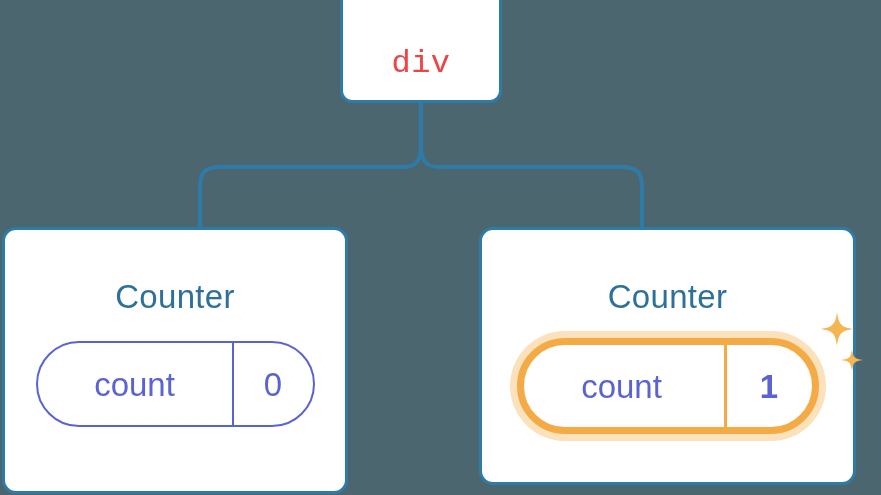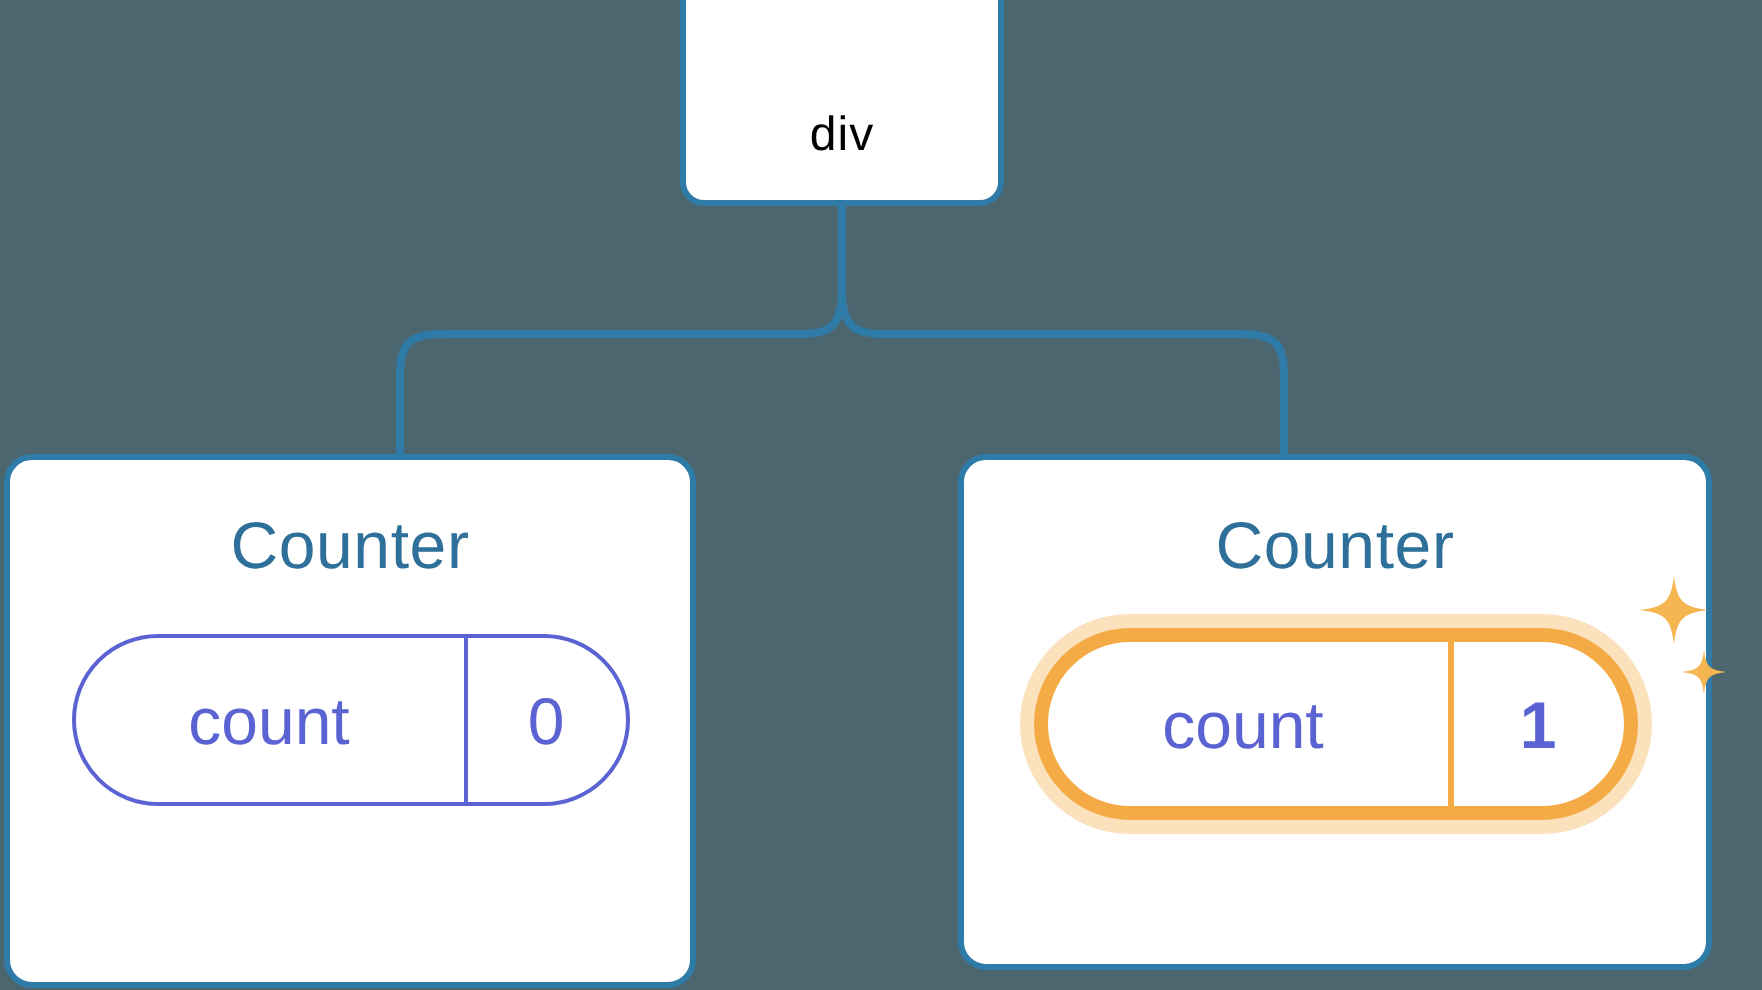--- a/index.html
+++ b/index.html
@@ -43,24 +43,25 @@
     top: -18px;
     width: 162px;
     height: 121px;
     border-radius: 12px;
     display: flex;
     align-items: flex-end;
     justify-content: center;
     padding-bottom: 20px;
   }
   .div-label {
-    color: #000000;
-    font-size: 24px;
+    color: #ef4444;
+    font-size: 32px;
     line-height: 1;
     letter-spacing: 0.5px;
+    font-family: Liberation Mono, monospace;
   }
 
   
   .card {
     display: flex;
     flex-direction: column;
     align-items: center;
     justify-content: flex-start;
   }
   #node-counter-left {
@@ -74,21 +75,21 @@
     left: 479px;
     top: 227px;
     width: 377px;
     height: 258px;
     border-radius: 14px;
   }
   .card-title {
     color: #2e7099;
     font-size: 33px;
     line-height: 1;
-    margin-top: 26px;
+    margin-top: 50px;
     letter-spacing: 0.3px;
     text-align: right;
   }
 
   
   .pill-wrap {
     position: relative;
     margin-top: 28px;
     display: flex;
     align-items: center;

